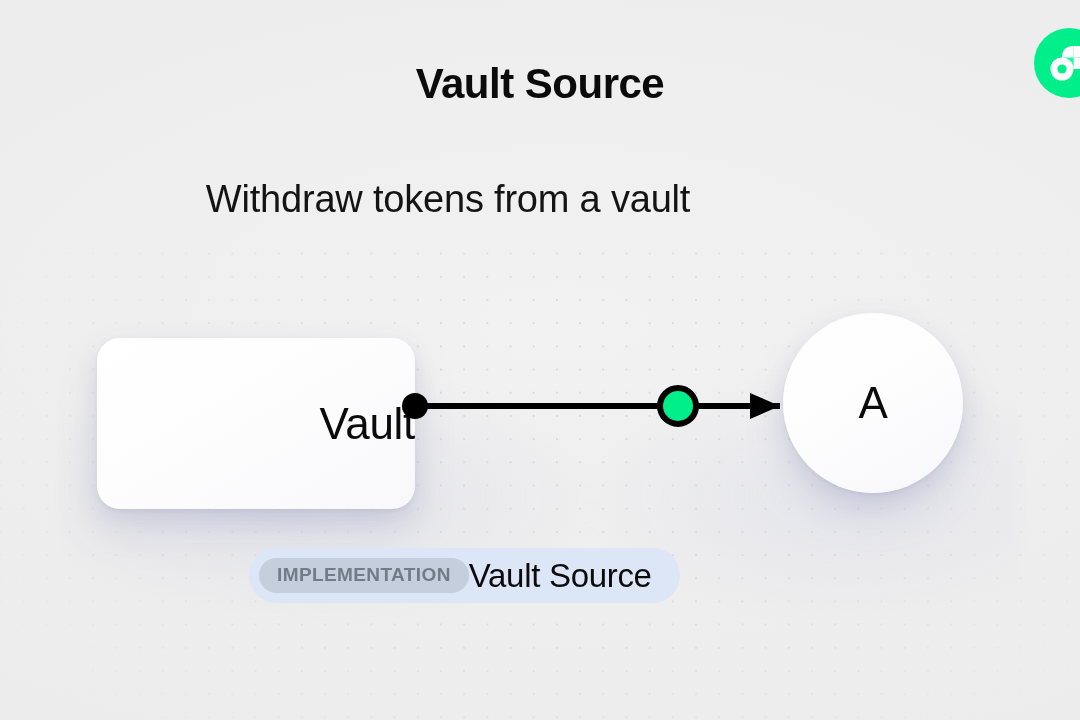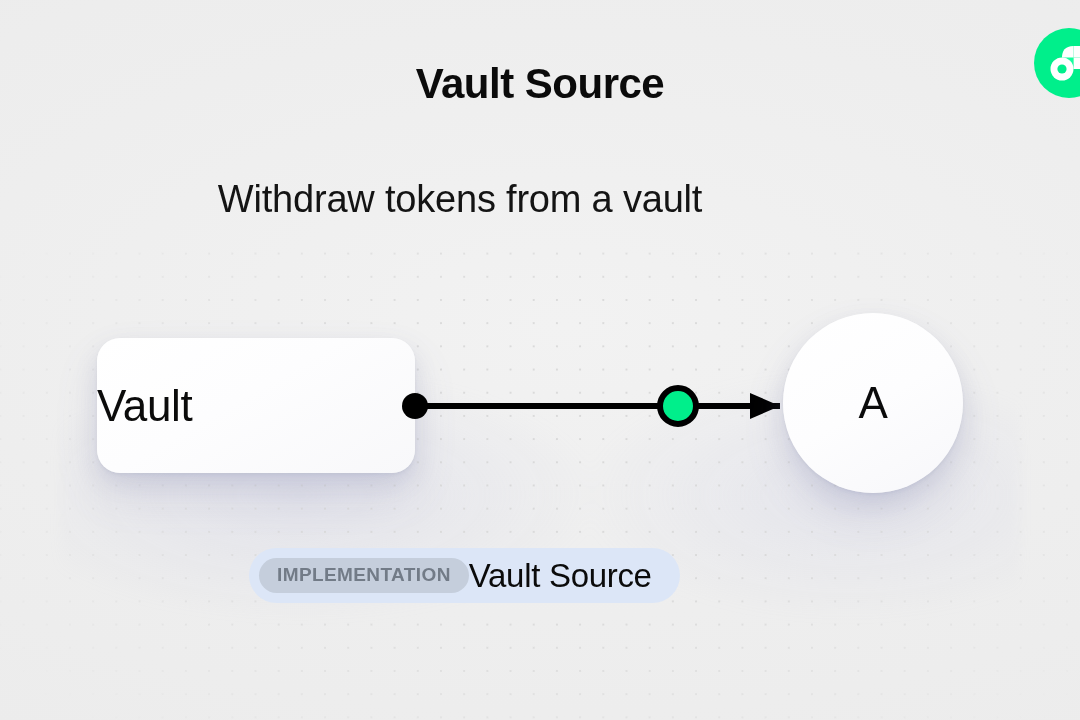--- a/index.html
+++ b/index.html
@@ -63,21 +63,21 @@
     width: 1080px;
     text-align: center;
     font-size: 42px;
     font-weight: 700;
     letter-spacing: -0.5px;
     color: #0b0b0b;
   }
 
   .page-subtitle {
     position: absolute;
-    left: 16px;
+    left: 4px;
     top: 178px;
     width: 888px;
     text-align: center;
     font-size: 38px;
     font-weight: 400;
     letter-spacing: -0.2px;
     color: #141414;
   }
 
   
@@ -96,30 +96,30 @@
   .brand-logo svg { display: block; }
 
   
   .graph { position: absolute; left: 0; top: 0; width: 1080px; height: 720px; }
 
   .node-vault {
     position: absolute;
     left: 97px;
     top: 338px;
     width: 318px;
-    height: 135px;
+    height: 171px;
     border-radius: 23px;
     background: linear-gradient(150deg, #ffffff 0%, #fdfdfe 45%, #f8f8fa 100%);
     box-shadow:
       0 2px 3px rgba(120,125,160,0.10),
       0 10px 22px rgba(120,125,170,0.16),
       0 22px 44px rgba(118,122,168,0.14);
     display: flex;
     align-items: center;
-    justify-content: flex-start;
+    justify-content: flex-end;
   }
   .node-vault-label {
     font-size: 44px;
     font-weight: 400;
     color: #0b0b0b;
     letter-spacing: -0.3px;
   }
 
   .node-circle {
     position: absolute;

